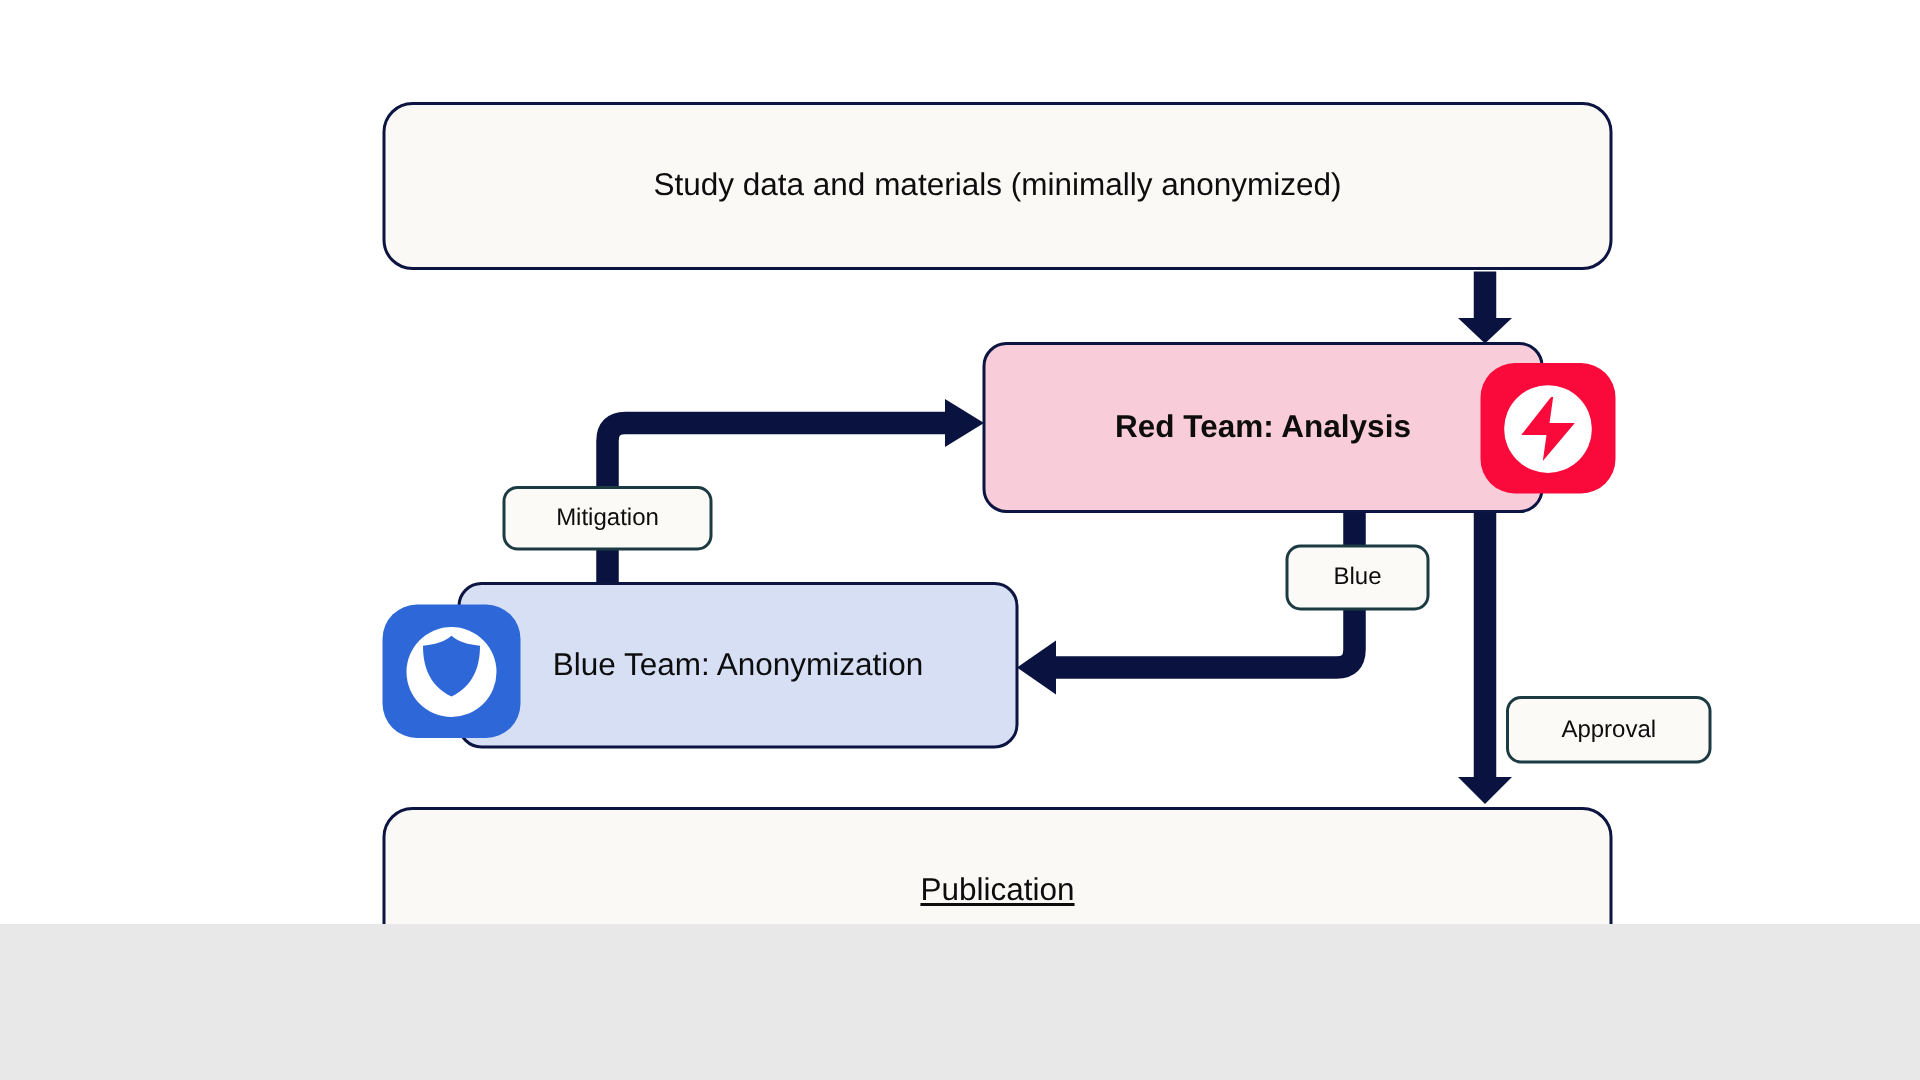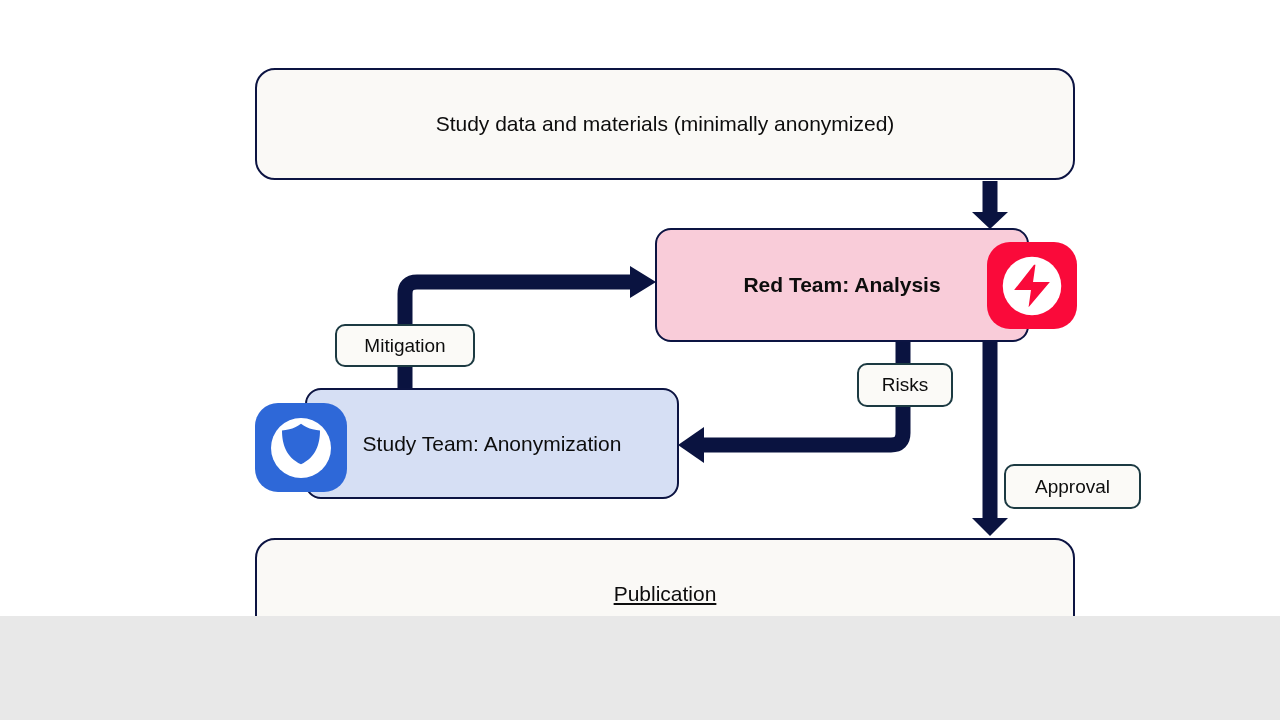--- a/index.html
+++ b/index.html
@@ -60,21 +60,21 @@
   .node-publication { left: 255px; top: 538px; width: 820px; height: 111px; border-radius: 20px; text-decoration: underline; }
   .edge-label {
     position: absolute;
     display: flex;
     align-items: center;
     justify-content: center;
     border: 2.5px solid var(--label-border, #1c3a42);
     background: var(--label-fill, #fbfaf7);
     border-radius: 10px;
     color: var(--text, #0d0d0d);
-    font-size: 19px;
+    font-size: 16px;
     z-index: 3;
   }
   .edge-label-mitigation { left: 335px; top: 324px; width: 140px; height: 43px; }
   .edge-label-risks      { left: 857px; top: 363px; width: 96px;  height: 44px; }
   .edge-label-approval   { left: 964px; top: 464px; width: 137px; height: 45px; margin-left: 40px; }
   .badge-icon {
     position: absolute;
     display: flex;
     align-items: center;
     justify-content: center;
@@ -110,33 +110,33 @@
 
   <div class="node node-study">
     <span>Study data and materials (minimally anonymized)</span>
   </div>
 
   <div class="node node-redteam">
     <span>Red Team: Analysis</span>
   </div>
 
   <div class="node node-blueteam">
-    <span>Study Team: Anonymization</span>
+    <span>Blue Team: Anonymization</span>
   </div>
 
   <div class="node node-publication">
     <span>Publication</span>
   </div>
 
   <div class="edge-label edge-label-mitigation">
     <span>Mitigation</span>
   </div>
 
   <div class="edge-label edge-label-risks">
-    <span>Risks</span>
+    <span>Blue</span>
   </div>
 
   <div class="edge-label edge-label-approval">
     <span>Approval</span>
   </div>
 
   <div class="badge-icon badge-redteam">
     <svg width="78" height="78" viewBox="0 0 48 48">
       <circle class="icon-circle" cx="24" cy="24" r="18"></circle>
       <g transform="translate(24 24) scale(1.25) translate(-12 -12)">

